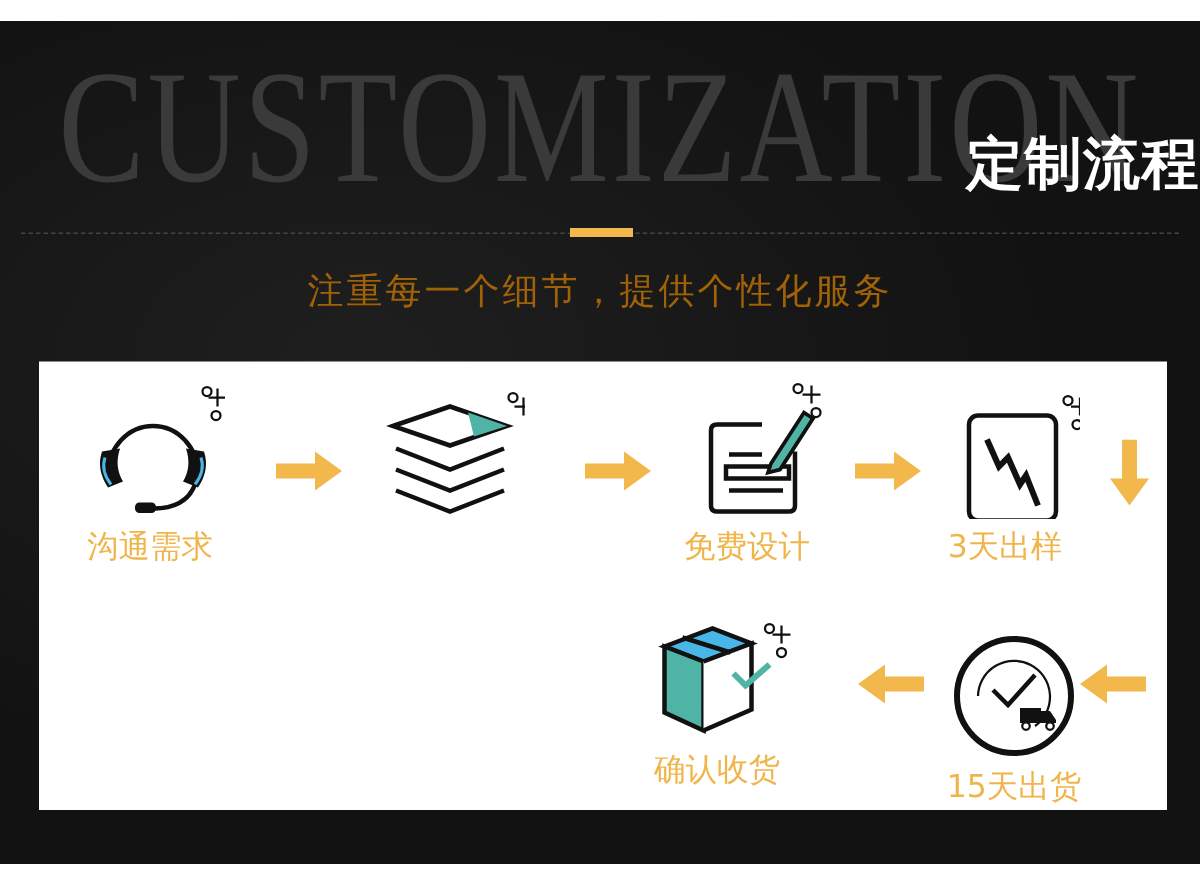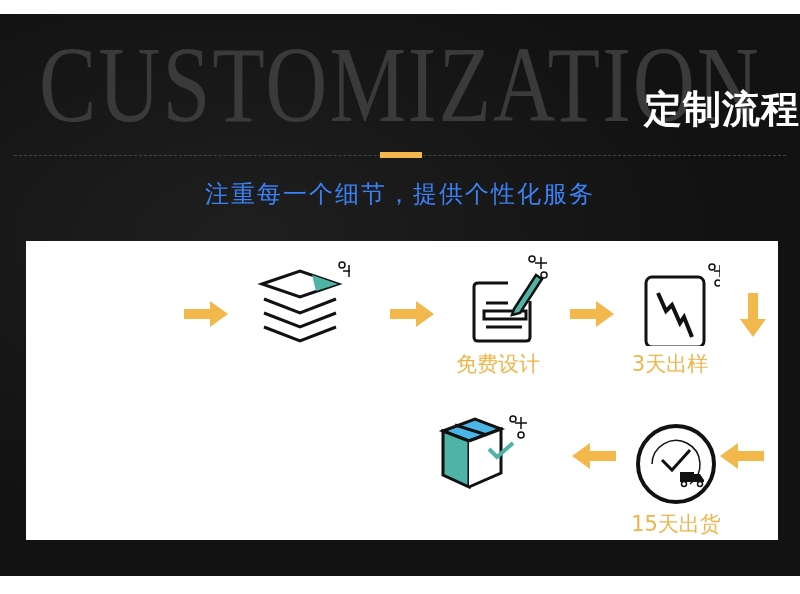--- a/index.html
+++ b/index.html
@@ -3,39 +3,54 @@
 <meta charset="utf-8">
 <style>
   html,body{margin:0;padding:0;}
   body{width:800px;height:594px;position:relative;background:#fff;overflow:hidden;font-family:"DejaVu Sans",sans-serif;}
   .dark{position:absolute;left:0;top:14px;width:800px;height:562px;background:#141414;
     background-image:radial-gradient(ellipse at 30% 40%,#1f1f1f 0%,#121212 60%),none;}
   .watermark{position:absolute;left:0;top:28px;width:800px;text-align:center;font-family:"Liberation Serif","DejaVu Serif",serif;font-size:86px;letter-spacing:2px;color:#3a3a3a;transform:scaleY(1.25);transform-origin:top;line-height:90px;}
   .title{position:absolute;left:0;top:84px;width:800px;text-align:right;color:#fff;font-size:38px;font-weight:bold;letter-spacing:1px;}
   .divider{position:absolute;left:14px;top:155px;width:772px;border-top:1px dashed #444;}
   .accent{position:absolute;left:380px;top:152px;width:42px;height:6px;background:#f2b84b;}
-  .subtitle{position:absolute;left:0;top:178px;width:800px;text-align:center;color:#3b82f6;font-size:24px;letter-spacing:2px;}
+  .subtitle{position:absolute;left:0;top:178px;width:800px;text-align:center;color:#a16207;font-size:24px;letter-spacing:2px;}
   .panel{position:absolute;left:26px;top:241px;width:752px;height:299px;background:#fff;}
   .step{position:absolute;width:120px;text-align:center;}
   .step svg{display:block;margin:0 auto;}
   .label{color:#f0b54a;font-size:21px;margin-top:4px;}
   .arrow{position:absolute;}
 </style>
 </head>
 <body>
 
 <div class="dark"></div>
 <div class="watermark">CUSTOMIZATION</div>
 <div class="title">定制流程</div>
 <div class="divider"></div>
 <div class="accent"></div>
 <div class="subtitle">注重每一个细节，提供个性化服务</div>
 
 <div class="panel">
 
+  <div class="step" style="left:14px;top:10px;">
+    <svg width="100" height="95" viewBox="0 0 100 95">
+      <path d="M22 65 A30 32 0 1 1 82 65" fill="none" stroke="#111" stroke-width="3"></path>
+      <path d="M18 50 Q14 62 22 74 L32 70 Q26 60 30 48 Z" fill="#111"></path>
+      <path d="M20 54 Q17 63 24 72" fill="none" stroke="#4ab6e8" stroke-width="2"></path>
+      <path d="M86 50 Q90 62 82 74 L72 70 Q78 60 74 48 Z" fill="#111"></path>
+      <path d="M84 54 Q87 63 80 72" fill="none" stroke="#4ab6e8" stroke-width="2"></path>
+      <path d="M80 72 Q74 88 52 88" fill="none" stroke="#111" stroke-width="3"></path>
+      <rect x="40" y="84" width="14" height="7" rx="3" fill="#111"></rect>
+      <circle cx="88" cy="10" r="3" fill="none" stroke="#111" stroke-width="1.5"></circle>
+      <path d="M95 8 V20 M89 14 H101" stroke="#111" stroke-width="1.5"></path>
+      <circle cx="94" cy="26" r="3" fill="none" stroke="#111" stroke-width="1.5"></circle>
+    </svg>
+    <div class="label">沟通需求</div>
+  </div>
   <svg class="arrow" style="left:158px;top:60px" width="44" height="26" viewBox="0 0 44 26">
       <path d="M0 8 H26 V0 L44 13 L26 26 V18 H0 Z" fill="#f2b84b"></path>
     </svg>
 
   <div class="step" style="left:214px;top:10px;">
     <svg width="100" height="95" viewBox="0 0 100 95">
       <path d="M12 33 L50 20 L88 33 L50 46 Z" fill="none" stroke="#111" stroke-width="3"></path>
       <path d="M62 24 L88 33 L66 40 Z" fill="#4fb3a6"></path>
       <path d="M14 48 L50 62 L86 48 M14 62 L50 76 L86 62 M14 76 L50 90 L86 76" fill="none" stroke="#111" stroke-width="3"></path>
       <circle cx="92" cy="14" r="3" fill="none" stroke="#111" stroke-width="1.5"></circle>
@@ -99,14 +114,15 @@
     <svg width="110" height="84" viewBox="0 0 110 84">
       <path d="M20 20 L52 8 L78 18 L46 30 Z" fill="#4ab6e8" stroke="#111" stroke-width="3"></path>
       <path d="M20 20 V64 L46 76 V30 Z" fill="#4fb3a6" stroke="#111" stroke-width="3"></path>
       <path d="M46 30 L78 18 V62 L46 76" fill="#fff" stroke="#111" stroke-width="3"></path>
       <path d="M32 14 L64 24" stroke="#111" stroke-width="3"></path>
       <path d="M66 38 L74 46 L90 32" fill="none" stroke="#4fb3a6" stroke-width="4"></path>
       <circle cx="90" cy="8" r="3" fill="none" stroke="#111" stroke-width="1.5"></circle>
       <path d="M98 6 V18 M92 12 H104" stroke="#111" stroke-width="1.5"></path>
       <circle cx="98" cy="24" r="3" fill="none" stroke="#111" stroke-width="1.5"></circle>
     </svg>
+    <div class="label">确认收货</div>
   </div>
 </div>
 
 </body></html>

